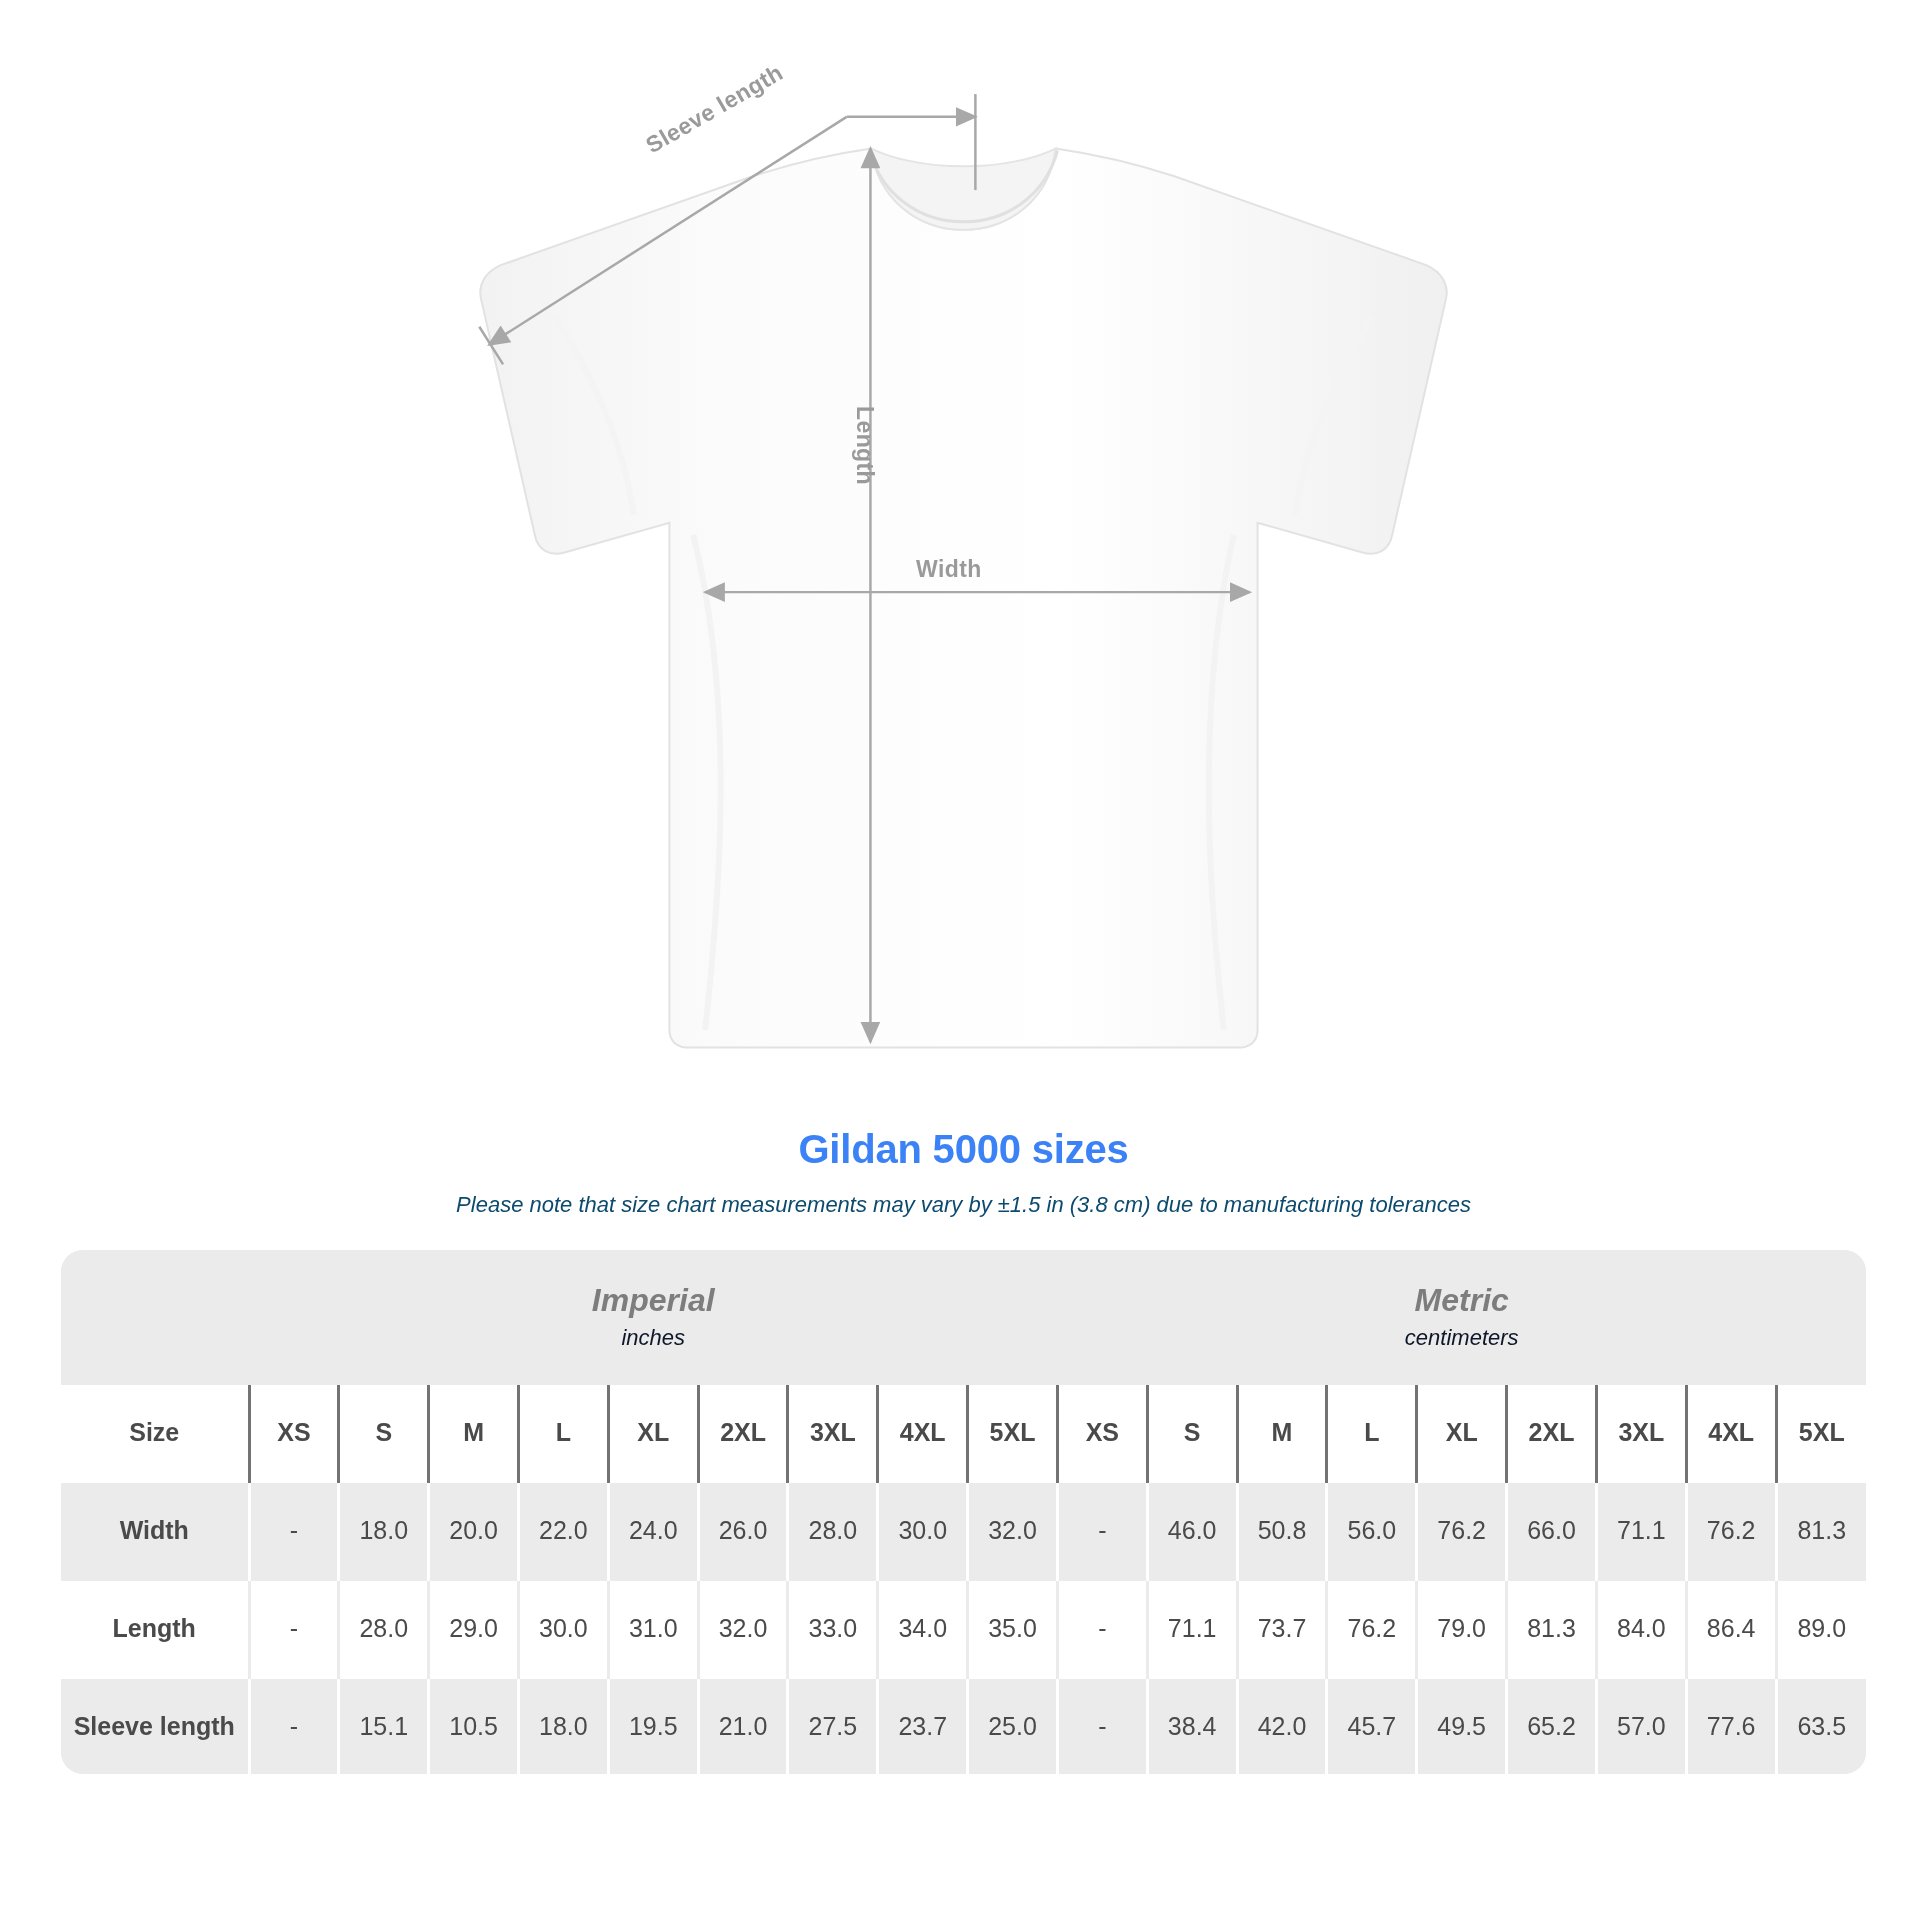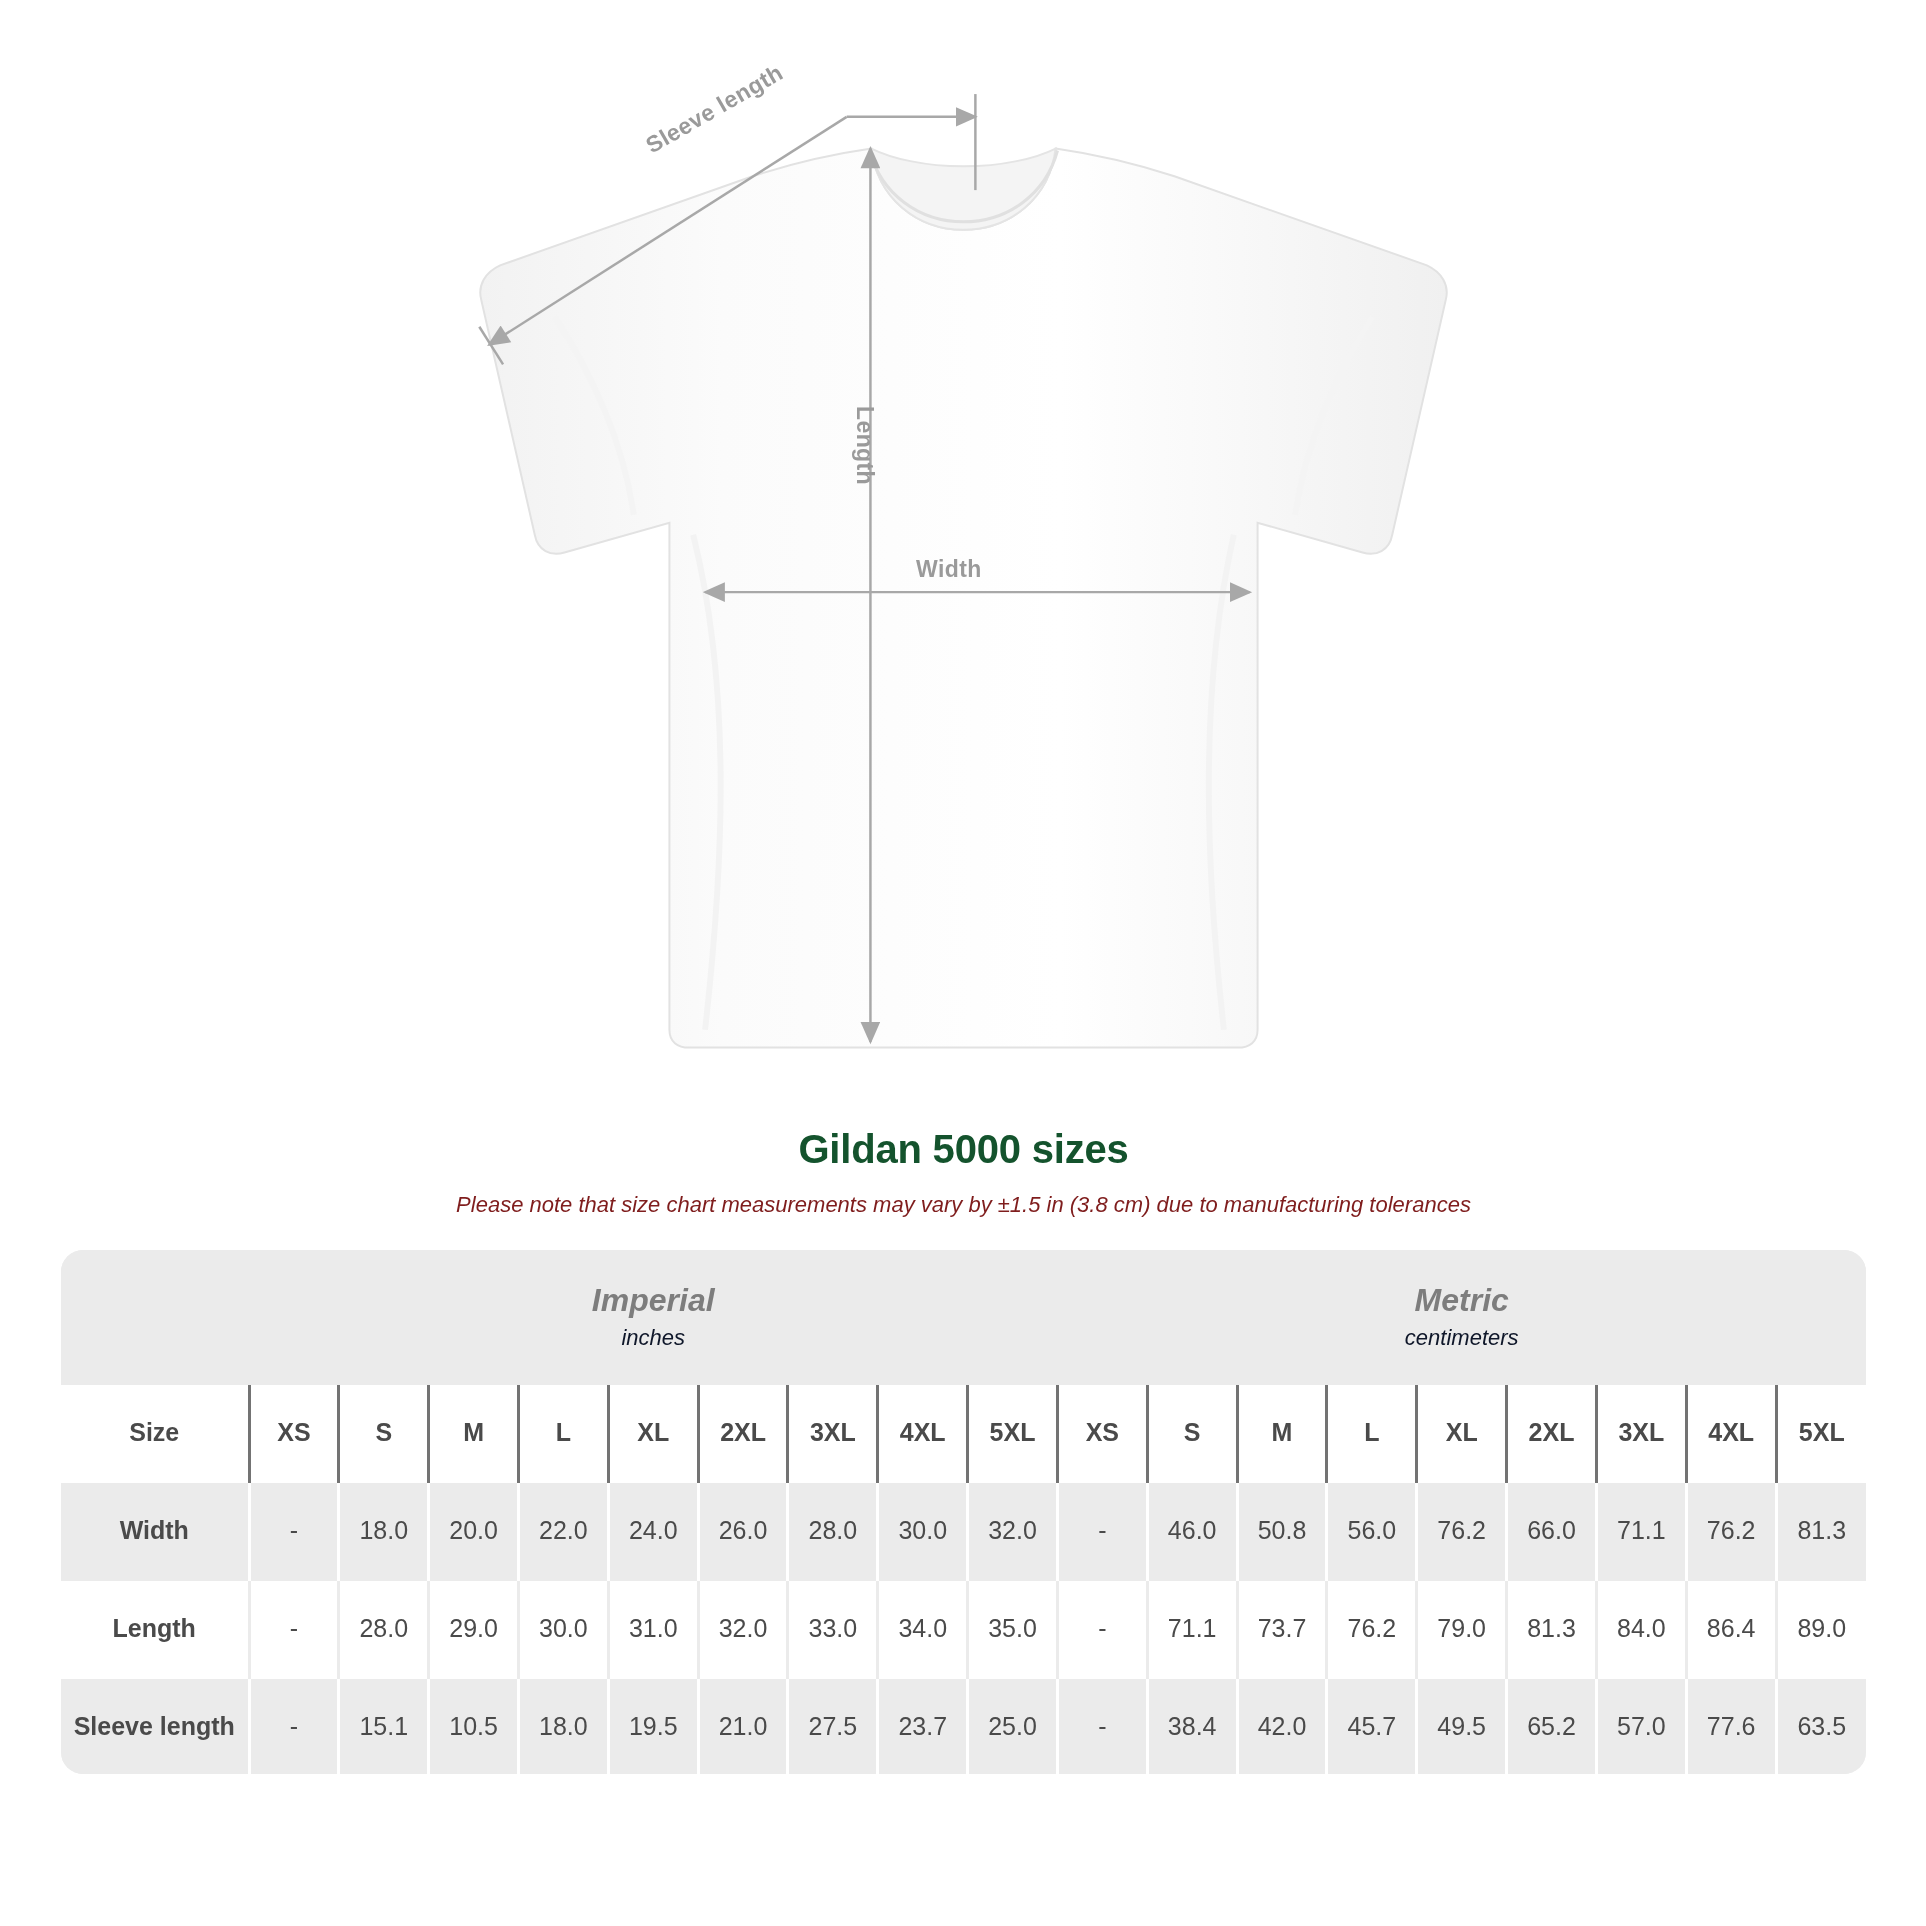--- a/index.html
+++ b/index.html
@@ -58,28 +58,28 @@
   }
 
   
   .title-block {
     text-align: center;
     margin-top: 18px;
   }
   .chart-title {
     font-size: 40px;
     font-weight: bold;
-    color: #14532d;
+    color: #3b82f6;
     margin: 0;
     letter-spacing: -0.2px;
   }
   .chart-note {
     font-size: 22px;
     font-style: italic;
-    color: #7f1d1d;
+    color: #0c4a6e;
     margin-top: 20px;
   }
 
   
   .table-wrap {
     margin: 32px 61px 0 61px;
     border-radius: 22px;
     overflow: hidden;
     background: #ebebeb;
   }

